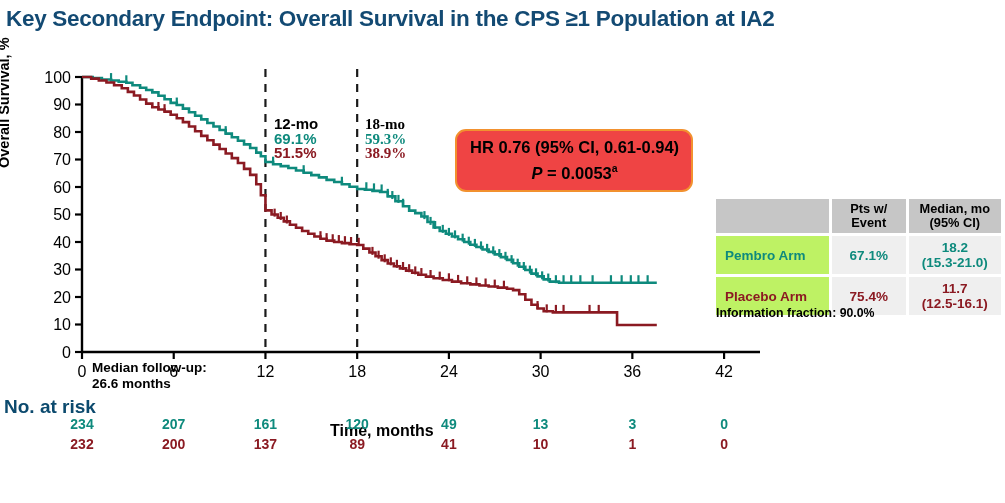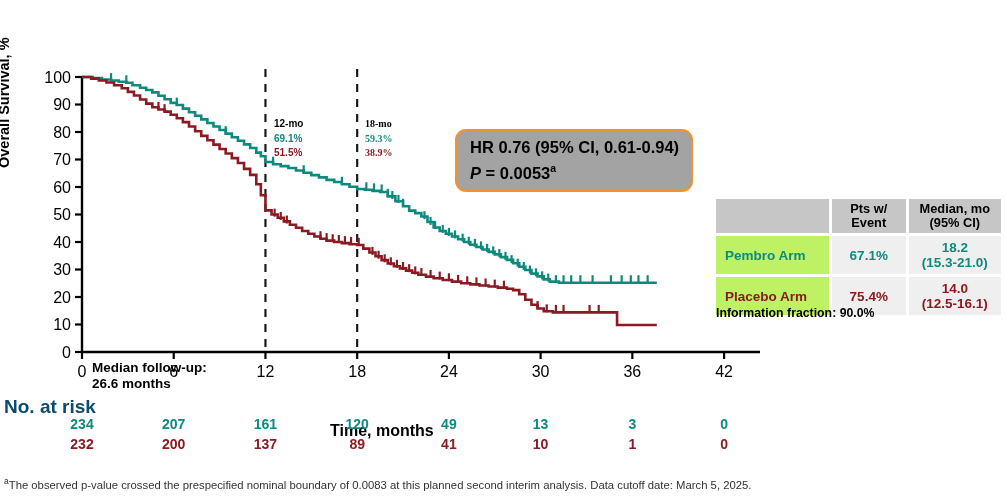--- a/index.html
+++ b/index.html
@@ -24,38 +24,38 @@
     position:absolute;left:-4px;top:120px;
     transform:rotate(-90deg);transform-origin:left top;
     font-size:14.5px;font-weight:bold;white-space:nowrap;
   }
   .xlabel{
     position:absolute;left:330px;top:374px;
     font-size:16px;font-weight:bold;white-space:nowrap;
   }
 
   
-  .ms{position:absolute;font-size:10px;font-weight:bold;line-height:14.5px;white-space:nowrap;}
+  .ms{position:absolute;font-size:15px;font-weight:bold;line-height:14.5px;white-space:nowrap;}
   .ms .hdr{color:#000;}
   .ms .a{color:#0e8a7d;}
   .ms .b{color:#8b1a22;}
   #ms12{left:274px;top:69px;}
   #ms18{left:365px;top:69px;font-family:Liberation Serif, serif;}
 
   .medfu{
     position:absolute;left:92px;top:312px;
     font-size:13.5px;font-weight:bold;line-height:16px;white-space:nowrap;color:#000;
   }
 
   
   .hrbox{
     position:absolute;left:455px;top:129px;
-    border:2.6px solid #f2912f;border-radius:11px;background:#a3a3a3;
+    border:2.6px solid #f2912f;border-radius:11px;background:#ef4444;
     padding:6px 12px 7px 13px;
-    font-size:16.5px;font-weight:bold;line-height:20px;white-space:nowrap;
+    font-size:16.5px;font-weight:bold;line-height:20px;white-space:nowrap;text-align:center;
   }
   .hrbox .l2{margin-top:1px;}
   .hrbox em{font-style:italic;font-weight:bold;}
   .sup{font-size:10.5px;vertical-align:super;font-weight:bold;}
 
   
   .dtable{position:absolute;left:716px;top:199px;width:285px;border-collapse:collapse;}
   .dtable td,.dtable th{padding:0;margin:0;}
   .dtable .hd{background:#c6c6c6;height:34px;vertical-align:middle;text-align:center;
     font-size:12.8px;font-weight:bold;line-height:14px;color:#000;}
@@ -80,20 +80,21 @@
     position:absolute;left:4px;top:476px;width:995px;
     font-size:11.3px;color:#333;white-space:nowrap;
   }
   .footnote .sup{font-size:8.5px;font-weight:normal;}
 </style>
 </head>
 <body>
 
 <div id="slide">
 
+  <div class="title">Key Secondary Endpoint: Overall Survival in the CPS ≥1 Population at IA2</div>
 
   <div id="chart">
     <svg id="km-svg" width="760" height="330" viewBox="0 0 760 330">
         <line x1="82" y1="29" x2="82" y2="304" stroke="#000" stroke-width="2.4"></line>
         <line x1="82" y1="304" x2="760" y2="304" stroke="#000" stroke-width="2.4"></line>
         <line x1="75" y1="304" x2="82" y2="304" stroke="#000" stroke-width="2.2"></line>
         <text x="71" y="309.5" text-anchor="end" font-family="&quot;Liberation Sans&quot;, sans-serif" font-size="16" fill="#000">0</text>
         <line x1="75" y1="276.5" x2="82" y2="276.5" stroke="#000" stroke-width="2.2"></line>
         <text x="71" y="282" text-anchor="end" font-family="&quot;Liberation Sans&quot;, sans-serif" font-size="16" fill="#000">10</text>
         <line x1="75" y1="249" x2="82" y2="249" stroke="#000" stroke-width="2.2"></line>
@@ -273,21 +274,21 @@
     </tr>
     <tr>
           <td class="sep" colspan="5"></td>
         </tr>
     <tr>
       <td class="rowcell rowname cplacebo">Placebo Arm</td>
       <td class="colsep"></td>
       <td class="rowcell cplacebo">75.4%</td>
       <td class="colsep"></td>
       <td class="rowcell cplacebo">
-        <div>14.0</div>
+        <div>11.7</div>
         <div>(12.5-16.1)</div>
       </td>
     </tr>
   </tbody>
     </table>
 
   <div class="infofrac">Information fraction: 90.0%</div>
 
   <div class="risk-title">No. at risk</div>
   <div class="risk-row" id="riskrow1">
@@ -304,15 +305,14 @@
       <div class="risk-cell" style="left: 60px; color: rgb(139, 26, 34);">232</div>
       <div class="risk-cell" style="left: 151.724px; color: rgb(139, 26, 34);">200</div>
       <div class="risk-cell" style="left: 243.448px; color: rgb(139, 26, 34);">137</div>
       <div class="risk-cell" style="left: 335.172px; color: rgb(139, 26, 34);">89</div>
       <div class="risk-cell" style="left: 426.897px; color: rgb(139, 26, 34);">41</div>
       <div class="risk-cell" style="left: 518.621px; color: rgb(139, 26, 34);">10</div>
       <div class="risk-cell" style="left: 610.345px; color: rgb(139, 26, 34);">1</div>
       <div class="risk-cell" style="left: 702.069px; color: rgb(139, 26, 34);">0</div>
     </div>
 
-  <div class="footnote"><span class="sup">a</span><span>The observed p-value crossed the prespecified nominal boundary of 0.0083 at this planned second interim analysis. Data cutoff date: March 5, 2025.</span></div>
 
 </div>
 
 </body></html>

